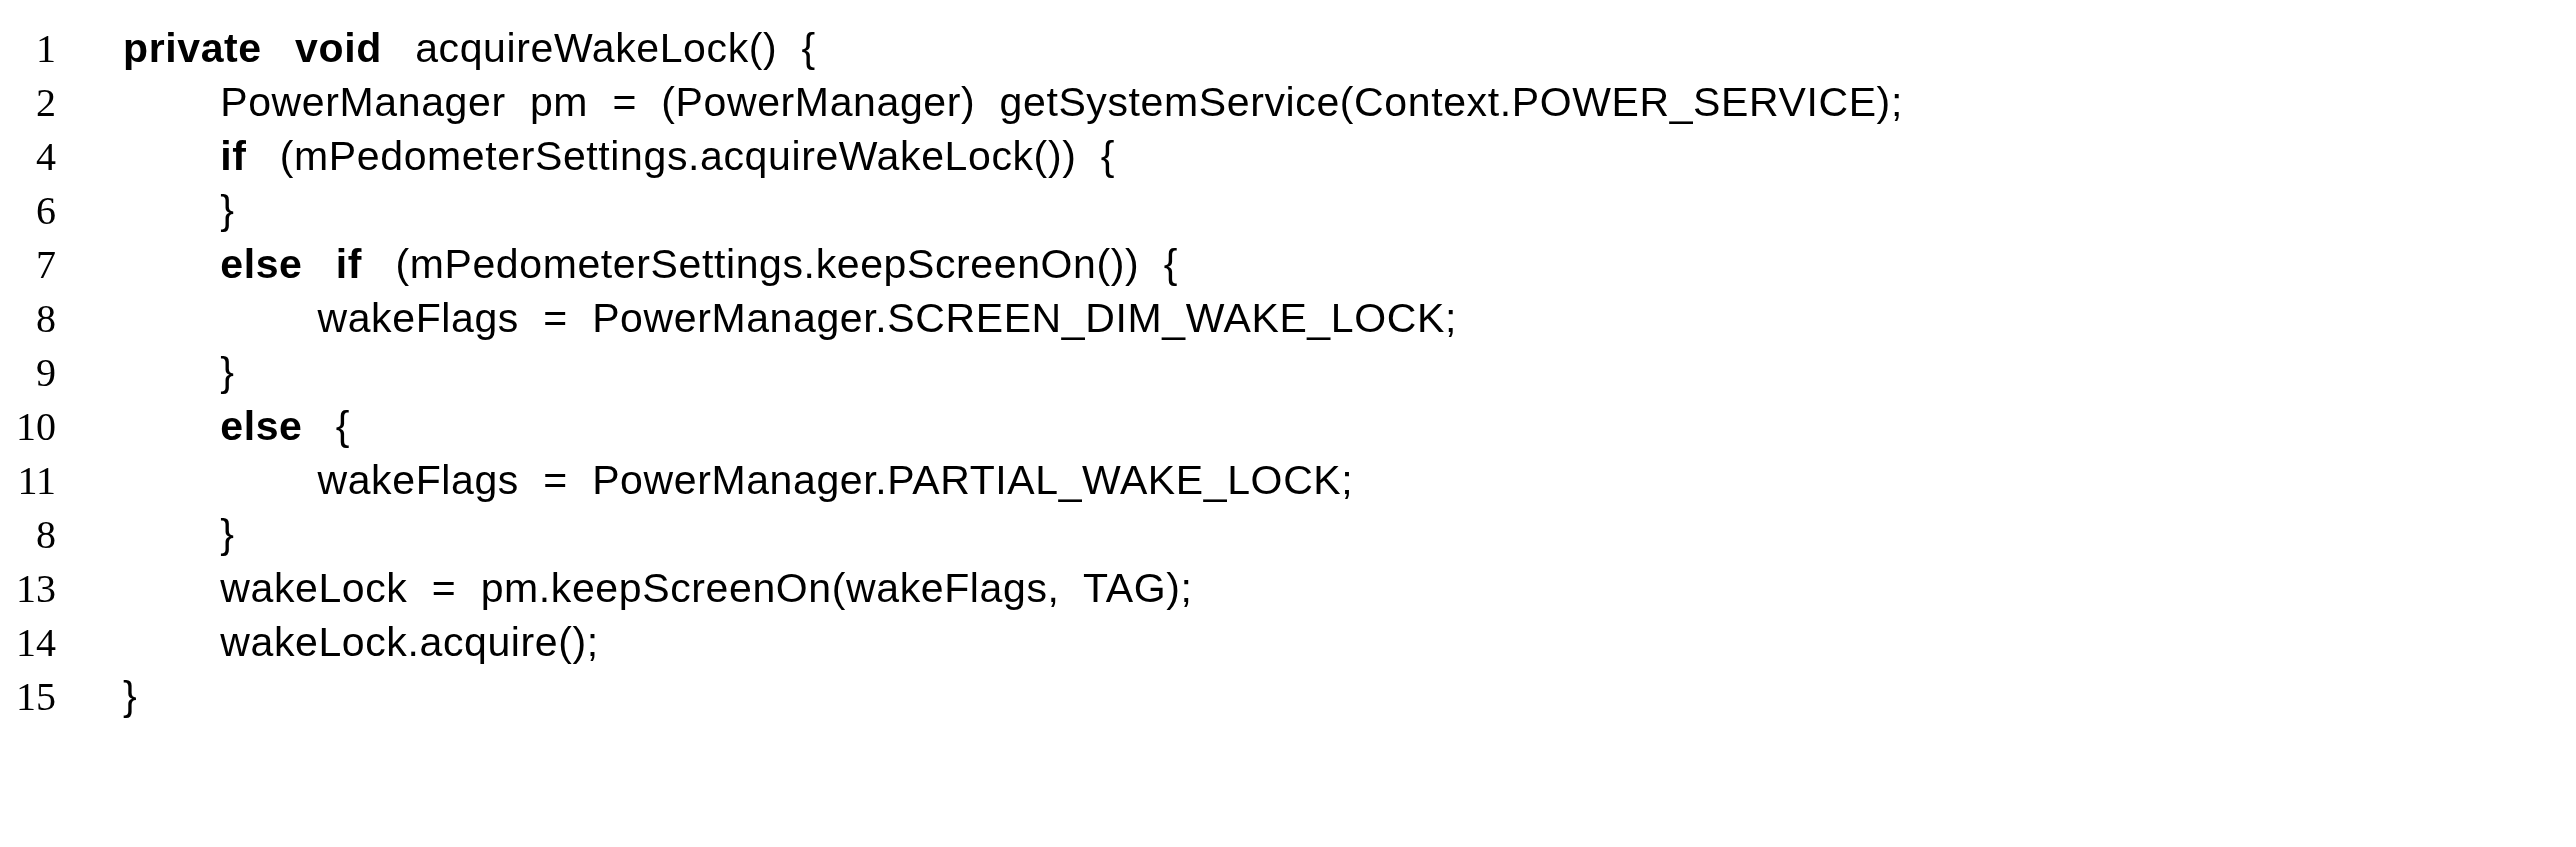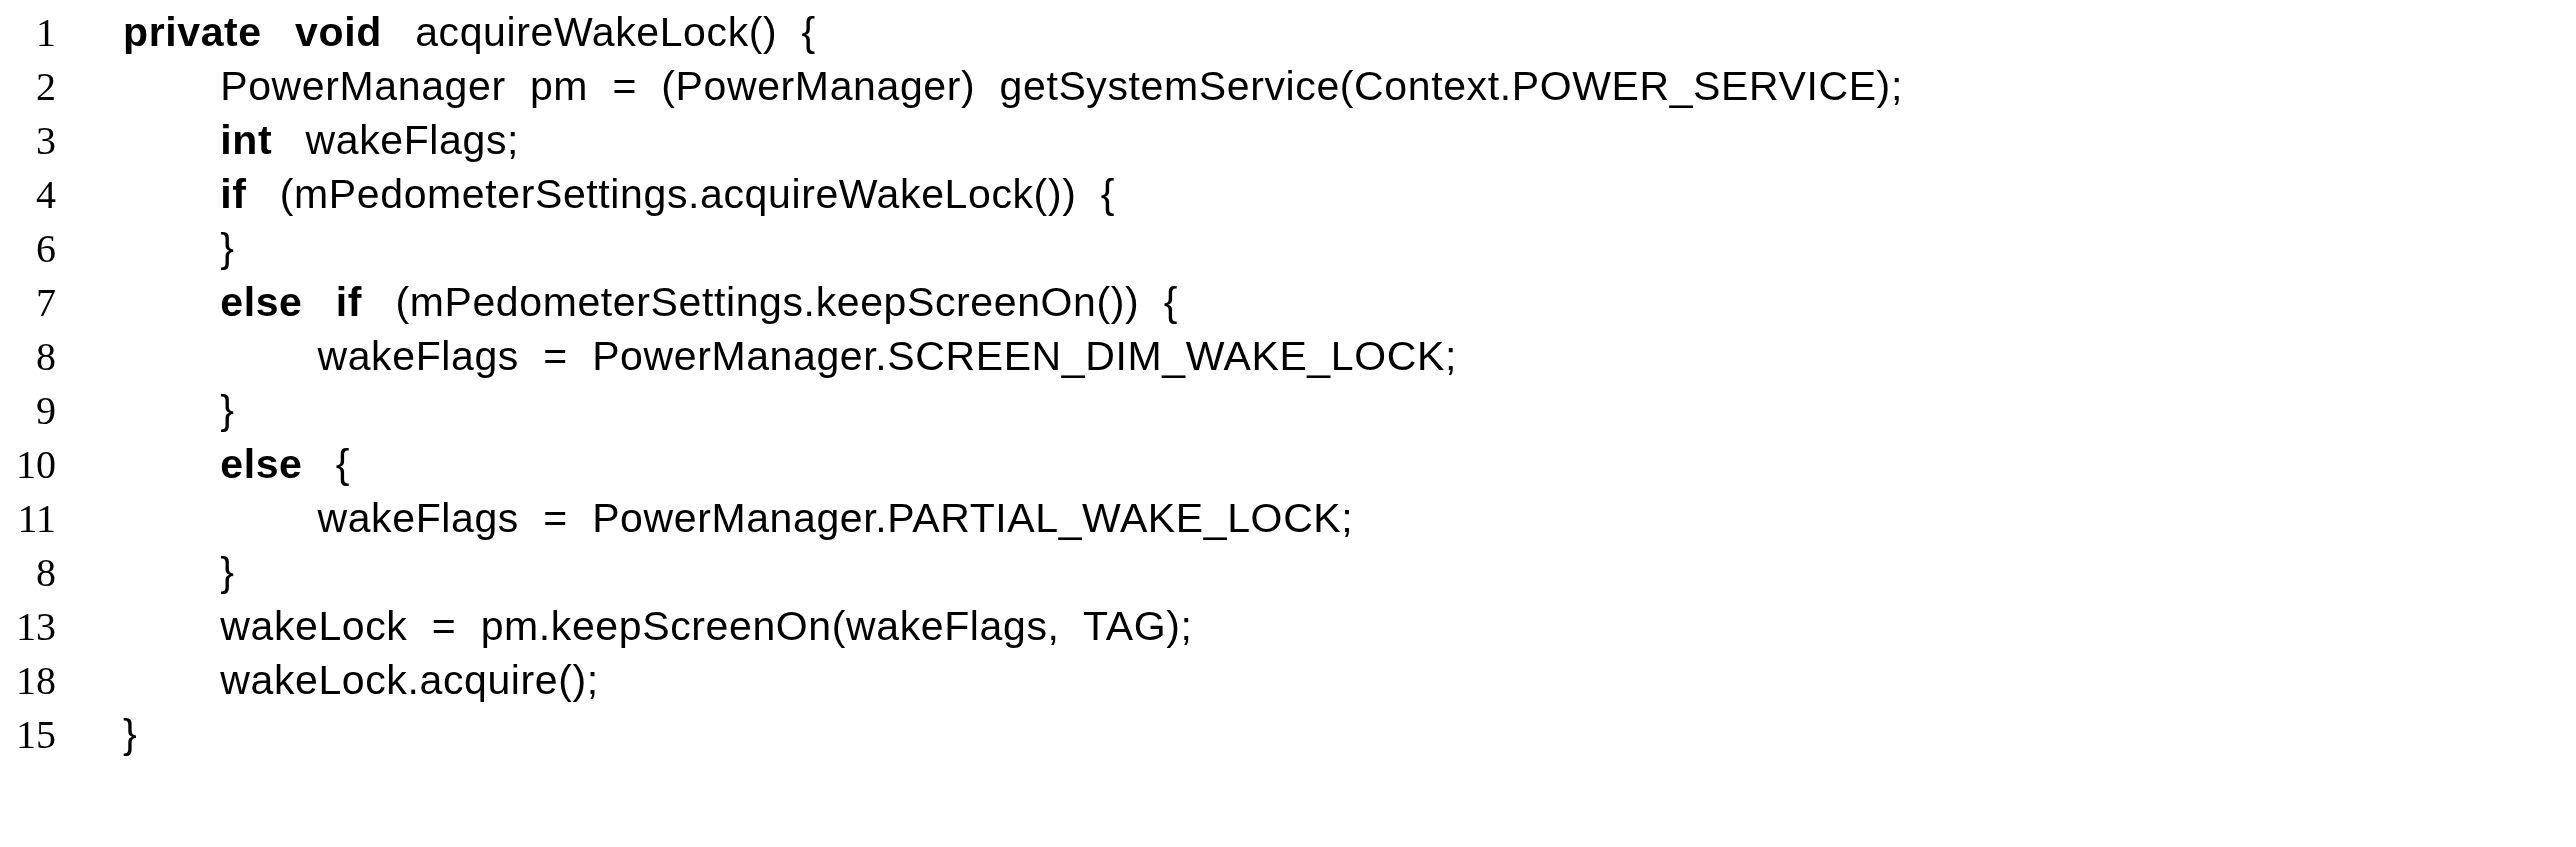--- a/index.html
+++ b/index.html
@@ -3,21 +3,21 @@
 <meta charset="utf-8">
 <style>
   * { margin: 0; padding: 0; box-sizing: border-box; }
   html, body {
     width: 2576px;
     height: 848px;
     background: #ffffff;
     overflow: hidden;
   }
   .listing {
-    padding-top: 5px;
+    padding-top: 21px;
     color: #000000;
   }
   .line {
     height: 54px;
     line-height: 54px;
     white-space: pre;
   }
   .num {
     display: inline-block;
     width: 56px;
@@ -40,26 +40,25 @@
     margin-right: 0.22em;
   }
   .pl { font-weight: normal; }
 </style>
 </head>
 <body>
 
 <div class="listing">
     <div class="line"><span class="num">1</span><span class="code"><span class="kw">private</span><span class="pl"> </span><span class="kw">void</span><span class="pl"> acquireWakeLock() {</span></span></div>
     <div class="line"><span class="num">2</span><span class="code">    <span class="pl">PowerManager pm = (PowerManager) getSystemService(Context.POWER_SERVICE);</span></span></div>
-    <div class="line"><span class="num">3</span><span class="code">    <span class="kw">int</span><span class="pl"> wakeFlags;</span></span></div>
     <div class="line"><span class="num">4</span><span class="code">    <span class="kw">if</span><span class="pl"> (mPedometerSettings.acquireWakeLock()) {</span></span></div>
     <div class="line"><span class="num">6</span><span class="code">    <span class="pl">}</span></span></div>
     <div class="line"><span class="num">7</span><span class="code">    <span class="kw">else</span><span class="pl"> </span><span class="kw">if</span><span class="pl"> (mPedometerSettings.keepScreenOn()) {</span></span></div>
     <div class="line"><span class="num">8</span><span class="code">        <span class="pl">wakeFlags = PowerManager.SCREEN_DIM_WAKE_LOCK;</span></span></div>
     <div class="line"><span class="num">9</span><span class="code">    <span class="pl">}</span></span></div>
     <div class="line"><span class="num">10</span><span class="code">    <span class="kw">else</span><span class="pl"> {</span></span></div>
     <div class="line"><span class="num">11</span><span class="code">        <span class="pl">wakeFlags = PowerManager.PARTIAL_WAKE_LOCK;</span></span></div>
     <div class="line"><span class="num">8</span><span class="code">    <span class="pl">}</span></span></div>
     <div class="line"><span class="num">13</span><span class="code">    <span class="pl">wakeLock = pm.keepScreenOn(wakeFlags, TAG);</span></span></div>
-    <div class="line"><span class="num">18</span><span class="code">    <span class="pl">wakeLock.acquire();</span></span></div>
+    <div class="line"><span class="num">14</span><span class="code">    <span class="pl">wakeLock.acquire();</span></span></div>
     <div class="line"><span class="num">15</span><span class="code"><span class="pl">}</span></span></div>
   </div>
 
 
 </body></html>

